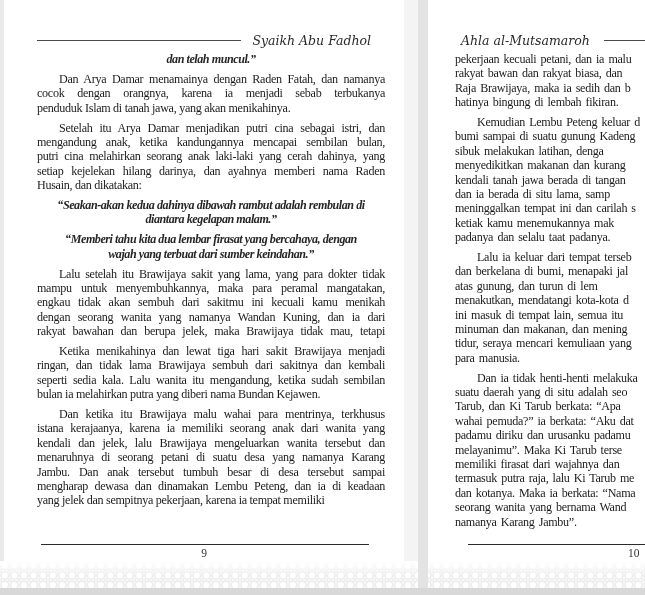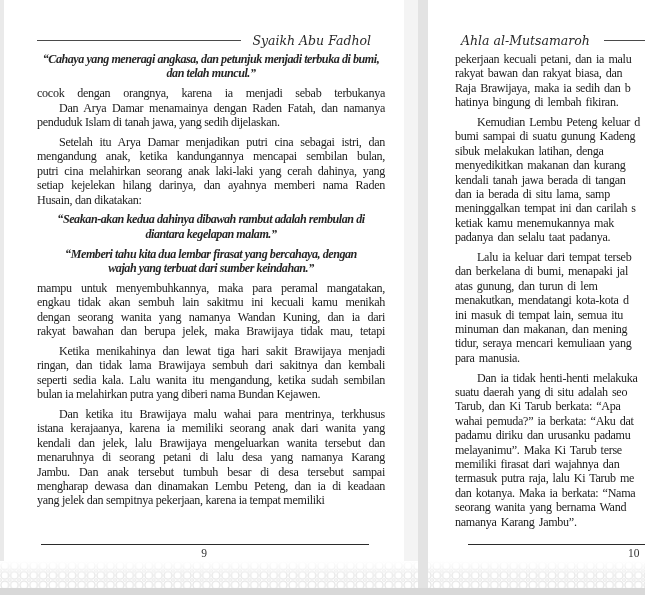--- a/index.html
+++ b/index.html
@@ -67,60 +67,60 @@
 
 <div class="left-strip"></div>
 
 <div class="page" id="left-page">
   <div class="pg-header">
     <span class="hrule"></span>
     <span>Syaikh Abu Fadhol</span>
   </div>
   <div class="content" id="left-content">
       <div class="block">
-        <div class="line qline">“Cahaya yang meneragi angkasa, dan petunjuk menjadi terbuka di bumi,</div>
         <div class="line qline">dan telah muncul.”</div>
       </div>
       <div class="block">
+        <div class="line just indent">Dan Arya Damar menamainya dengan Raden Fatah, dan namanya</div>
         <div class="line just">cocok dengan orangnya, karena ia menjadi sebab terbukanya</div>
-        <div class="line just indent">Dan Arya Damar menamainya dengan Raden Fatah, dan namanya</div>
-        <div class="line lastline">penduduk Islam di tanah jawa, yang sedih dijelaskan.</div>
+        <div class="line lastline">penduduk Islam di tanah jawa, yang akan menikahinya.</div>
       </div>
       <div class="block">
         <div class="line just indent">Setelah itu Arya Damar menjadikan putri cina sebagai istri, dan</div>
         <div class="line just">mengandung anak, ketika kandungannya mencapai sembilan bulan,</div>
         <div class="line just">putri cina melahirkan seorang anak laki-laki yang cerah dahinya, yang</div>
         <div class="line just">setiap kejelekan hilang darinya, dan ayahnya memberi nama Raden</div>
         <div class="line lastline">Husain, dan dikatakan:</div>
       </div>
       <div class="block">
         <div class="line qline">“Seakan-akan kedua dahinya dibawah rambut adalah rembulan di</div>
         <div class="line qline">diantara kegelapan malam.”</div>
       </div>
       <div class="block">
         <div class="line qline">“Memberi tahu kita dua lembar firasat yang bercahaya, dengan</div>
         <div class="line qline">wajah yang terbuat dari sumber keindahan.”</div>
       </div>
       <div class="block">
+        <div class="line just indent">Lalu setelah itu Brawijaya sakit yang lama, yang para dokter tidak</div>
         <div class="line just">mampu untuk menyembuhkannya, maka para peramal mangatakan,</div>
-        <div class="line just">engkau tidak akan sembuh lain sakitmu ini kecuali kamu menikah</div>
+        <div class="line just">engkau tidak akan sembuh dari sakitmu ini kecuali kamu menikah</div>
         <div class="line just">dengan seorang wanita yang namanya Wandan Kuning, dan ia dari</div>
         <div class="line just">rakyat bawahan dan berupa jelek, maka Brawijaya tidak mau, tetapi</div>
       </div>
       <div class="block">
         <div class="line just indent">Ketika menikahinya dan lewat tiga hari sakit Brawijaya menjadi</div>
         <div class="line just">ringan, dan tidak lama Brawijaya sembuh dari sakitnya dan kembali</div>
         <div class="line just">seperti sedia kala. Lalu wanita itu mengandung, ketika sudah sembilan</div>
         <div class="line lastline">bulan ia melahirkan putra yang diberi nama Bundan Kejawen.</div>
       </div>
       <div class="block">
         <div class="line just indent">Dan ketika itu Brawijaya malu wahai para mentrinya, terkhusus</div>
         <div class="line just">istana kerajaanya, karena ia memiliki seorang anak dari wanita yang</div>
         <div class="line just">kendali dan jelek, lalu Brawijaya mengeluarkan wanita tersebut dan</div>
-        <div class="line just">menaruhnya di seorang petani di lalu desa yang namanya Karang</div>
+        <div class="line just">menaruhnya di seorang petani di suatu desa yang namanya Karang</div>
         <div class="line just">Jambu. Dan anak tersebut tumbuh besar di desa tersebut sampai</div>
         <div class="line just">mengharap dewasa dan dinamakan Lembu Peteng, dan ia di keadaan</div>
         <div class="line lastline">yang jelek dan sempitnya pekerjaan, karena ia tempat memiliki</div>
       </div>
     </div>
   <div class="footer-line"></div>
   <div class="page-num">9</div>
 </div>
 
 <div class="page" id="right-page">

